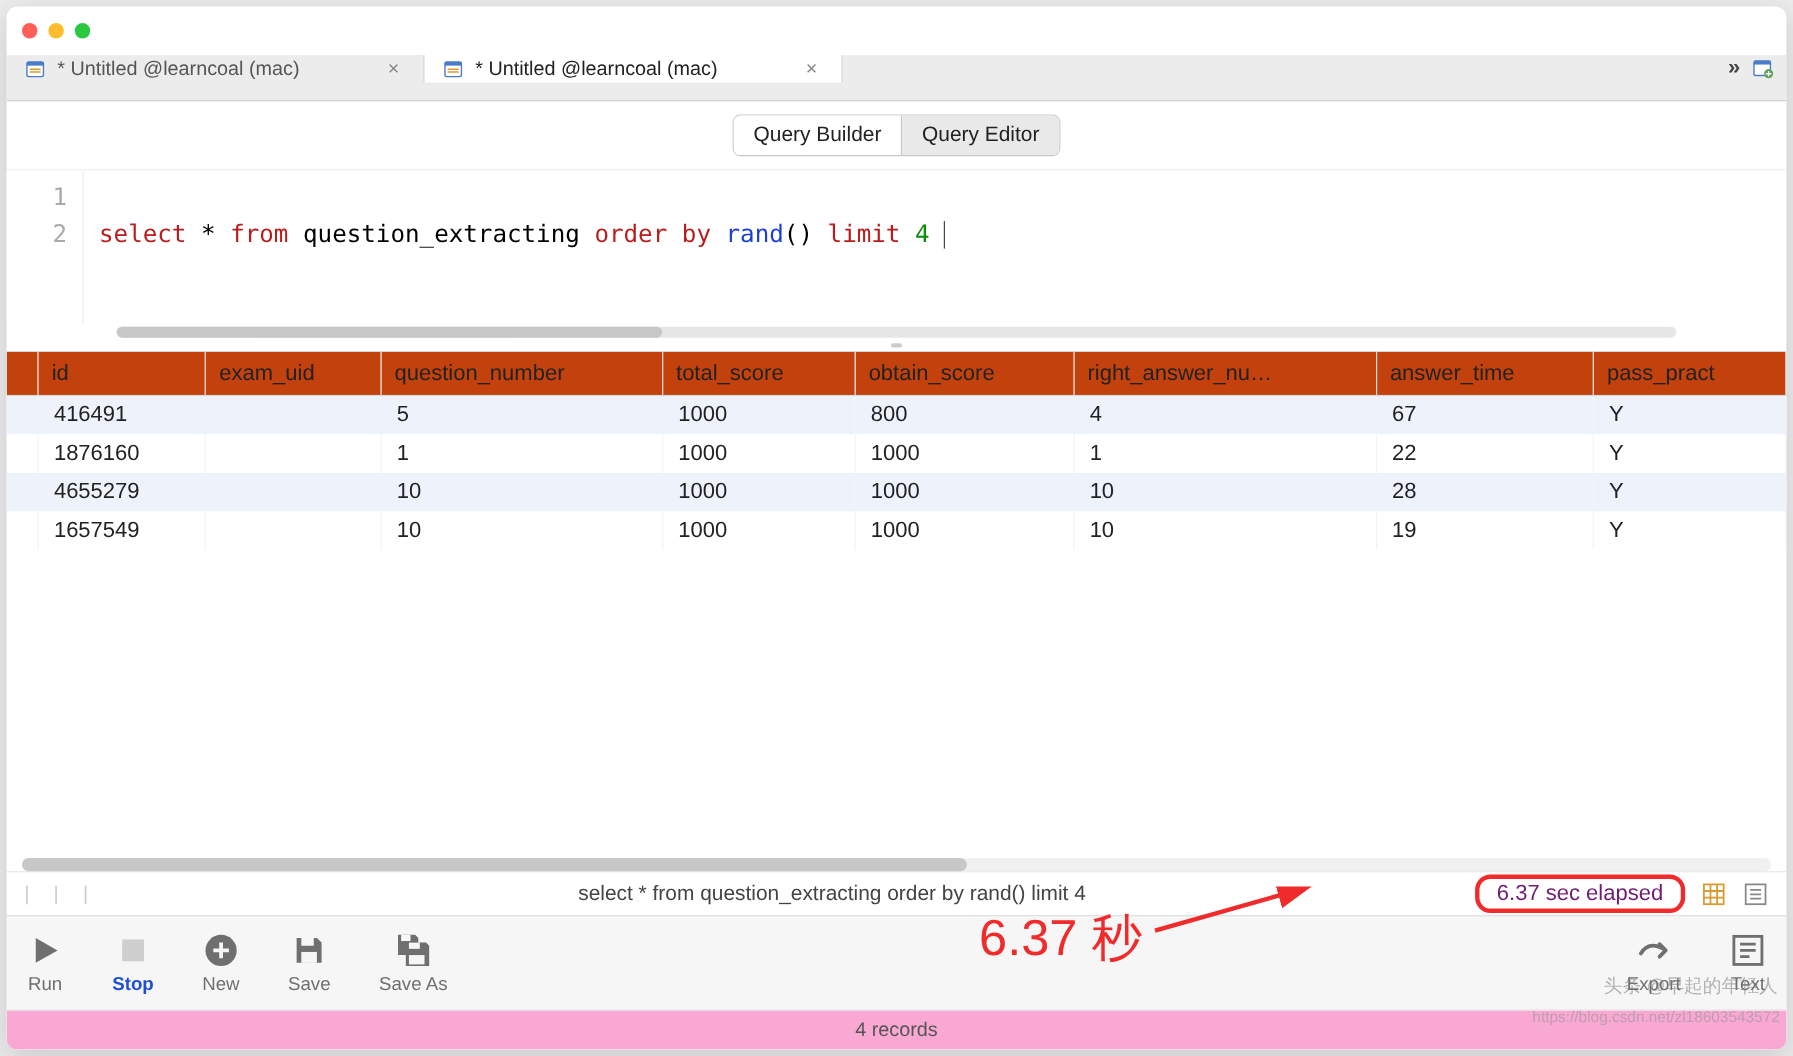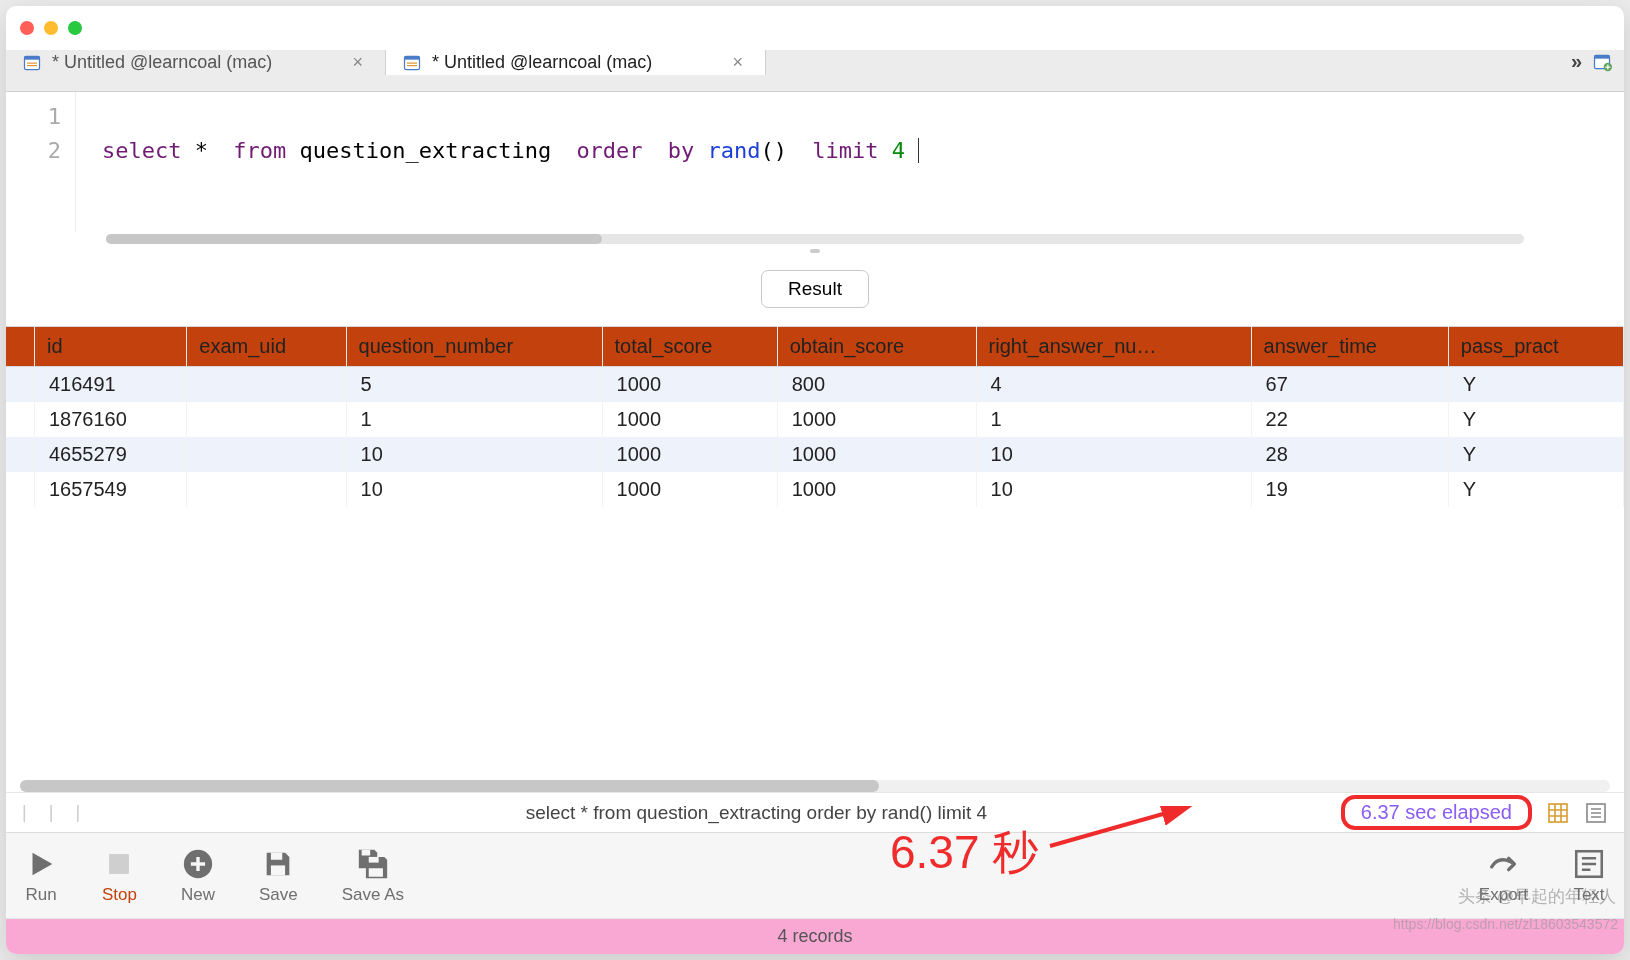--- a/index.html
+++ b/index.html
@@ -47,21 +47,21 @@
 .seg-row { display: flex; justify-content: center; padding: 12px 0; border-bottom: 1px solid #e5e5e5; }
 .seg { display: inline-flex; border: 1px solid #c8c8c8; border-radius: 7px; overflow: hidden; background: #fff; }
 .seg button { border: none; background: #fff; font-size: 19px; padding: 7px 18px; color: #222; cursor: pointer; }
 .seg button.active { background: #e9e9e9; }
 .seg button + button { border-left: 1px solid #c8c8c8; }
 
 .editor-wrap { position: relative; }
 .editor { display: flex; font-family: Menlo, Consolas, monospace; font-size: 22px; background: #fff; height: 140px; }
 .gutter { width: 70px; background: #fff; color: #aaa; text-align: right; padding: 8px 14px 8px 8px; border-right: 1px solid #eee; line-height: 34px; }
 .code { padding: 8px 14px; line-height: 34px; flex: 1; white-space: pre; overflow: hidden; }
-.kw { color: #701a75; margin-left: 12px; }
+.kw { color: #b91c1c; }
 .kw2 { color: #1a3fd6; }
 .num { color: #0a8a0a; }
 .hscroll { height: 10px; margin: 2px 100px 2px 100px; background: #e6e6e6; border-radius: 5px; position: relative; }
 .hscroll-thumb { position: absolute; left: 0; top: 0; height: 100%; width: 35%; background: #c7c7c7; border-radius: 5px; }
 .split-handle { height: 10px; display:flex; justify-content:center; align-items:center; }
 .split-handle span { width: 10px; height: 4px; background:#ccc; border-radius:2px; }
 
 .result-seg-row { display: flex; justify-content: center; padding: 14px 0 18px; }
 .result-seg button { border: 1px solid #c8c8c8; background: #fff; font-size: 19px; padding: 7px 26px; border-radius: 7px; cursor: pointer; }
 
@@ -82,31 +82,31 @@
 .hscroll2-thumb { position: absolute; left: 0; top: 0; height: 100%; width: 54%; background: #c7c7c7; border-radius: 6px; }
 
 .statusbar {
   display: flex; align-items: center; height: 40px;
   font-size: 19px; color: #444; padding: 0 16px;
   border-top: 1px solid #e6e6e6;
 }
 .statusbar .ticks { width: 150px; display:flex; gap:22px; color:#ccc; font-size:18px; }
 .statusbar .center { flex: 1; text-align: center; }
 .statusbar .right { display:flex; align-items:center; gap: 14px; }
-.elapsed-box { border: 4px solid #ef2b2b; border-radius: 14px; padding: 2px 16px; font-size: 20px; color: #8b5cf6; }
+.elapsed-box { border: 4px solid #ef2b2b; border-radius: 14px; padding: 2px 16px; font-size: 20px; color: #701a75; }
 .mini-icon { width: 24px; height: 24px; color: #777; }
 .mini-icon svg { width:100%; height:100%; display:block; }
 
 .toolbar {
   display: flex; align-items: center; height: 86px;
   background: #f6f6f6; border-top: 1px solid #dcdcdc;
   padding: 15px 18px; gap: 44px;
 }
 .tbtn { display: flex; flex-direction: column; align-items: center; gap: 4px; color: #6f6f6f; font-size: 17px; cursor: pointer; }
-.tbtn.disabled { color: #c2410c; }
+.tbtn.disabled { color: #1d4ed8; font-weight: bold; }
 .tbtn .ticon { width: 34px; height: 34px; display:flex; align-items:center; justify-content:center; }
 .tbtn .ticon svg { width: 100%; height: 100%; }
 .toolbar-spacer { flex: 1; }
 .recordbar {
   height: 36px; display:flex; align-items:center; justify-content:center;
   font-size: 18px; color: #555; background: #f9a8d4; border-top: 1px solid #e6e6e6;
 }
 
 .annotation {
   position: absolute; left: 890px; top: 822px;
@@ -170,42 +170,43 @@
         <svg viewBox="0 0 24 24">
             <rect x="3" y="4" width="18" height="16" rx="2" fill="#fff" stroke="#4a7cc7" stroke-width="1.5"></rect>
             <rect x="3" y="4" width="18" height="4" fill="#4a7cc7"></rect>
             <circle cx="19" cy="18" r="5" fill="#5fa35f"></circle>
             <path d="M19 15v6M16 18h6" stroke="#fff" stroke-width="1.5"></path>
           </svg>
       </span>
     </div>
   </div>
 
+  <div class="seg-row">
+    <div class="seg">
+      <button>Query Builder</button>
+      <button class="active">Query Editor</button>
+    </div>
+  </div>
 
   <div class="editor-wrap">
     <div class="editor">
       <div class="gutter">
         <div>1</div>
         <div>2</div>
       </div>
       <div class="code"><div>&nbsp;</div><div><span class="kw">select</span><span> * </span><span class="kw">from</span><span> question_extracting </span><span class="kw">order</span><span class="kw"> by </span><span class="kw2">rand</span><span>() </span><span class="kw">limit</span><span> </span><span class="num">4</span><span style="border-right:1px solid #333;">&nbsp;</span></div></div>
     </div>
     <div class="hscroll">
         <div class="hscroll-thumb"></div>
       </div>
     <div class="split-handle">
         <span></span>
       </div>
   </div>
 
-  <div class="result-seg-row">
-    <div class="result-seg">
-      <button>Result</button>
-    </div>
-  </div>
 
   <div class="grid-wrap">
     <table class="grid">
       <thead>
           <tr id="grid-head">
             <th class="row-marker"></th>
             <th>id</th>
             <th>exam_uid</th>
             <th>question_number</th>
             <th>total_score</th>

